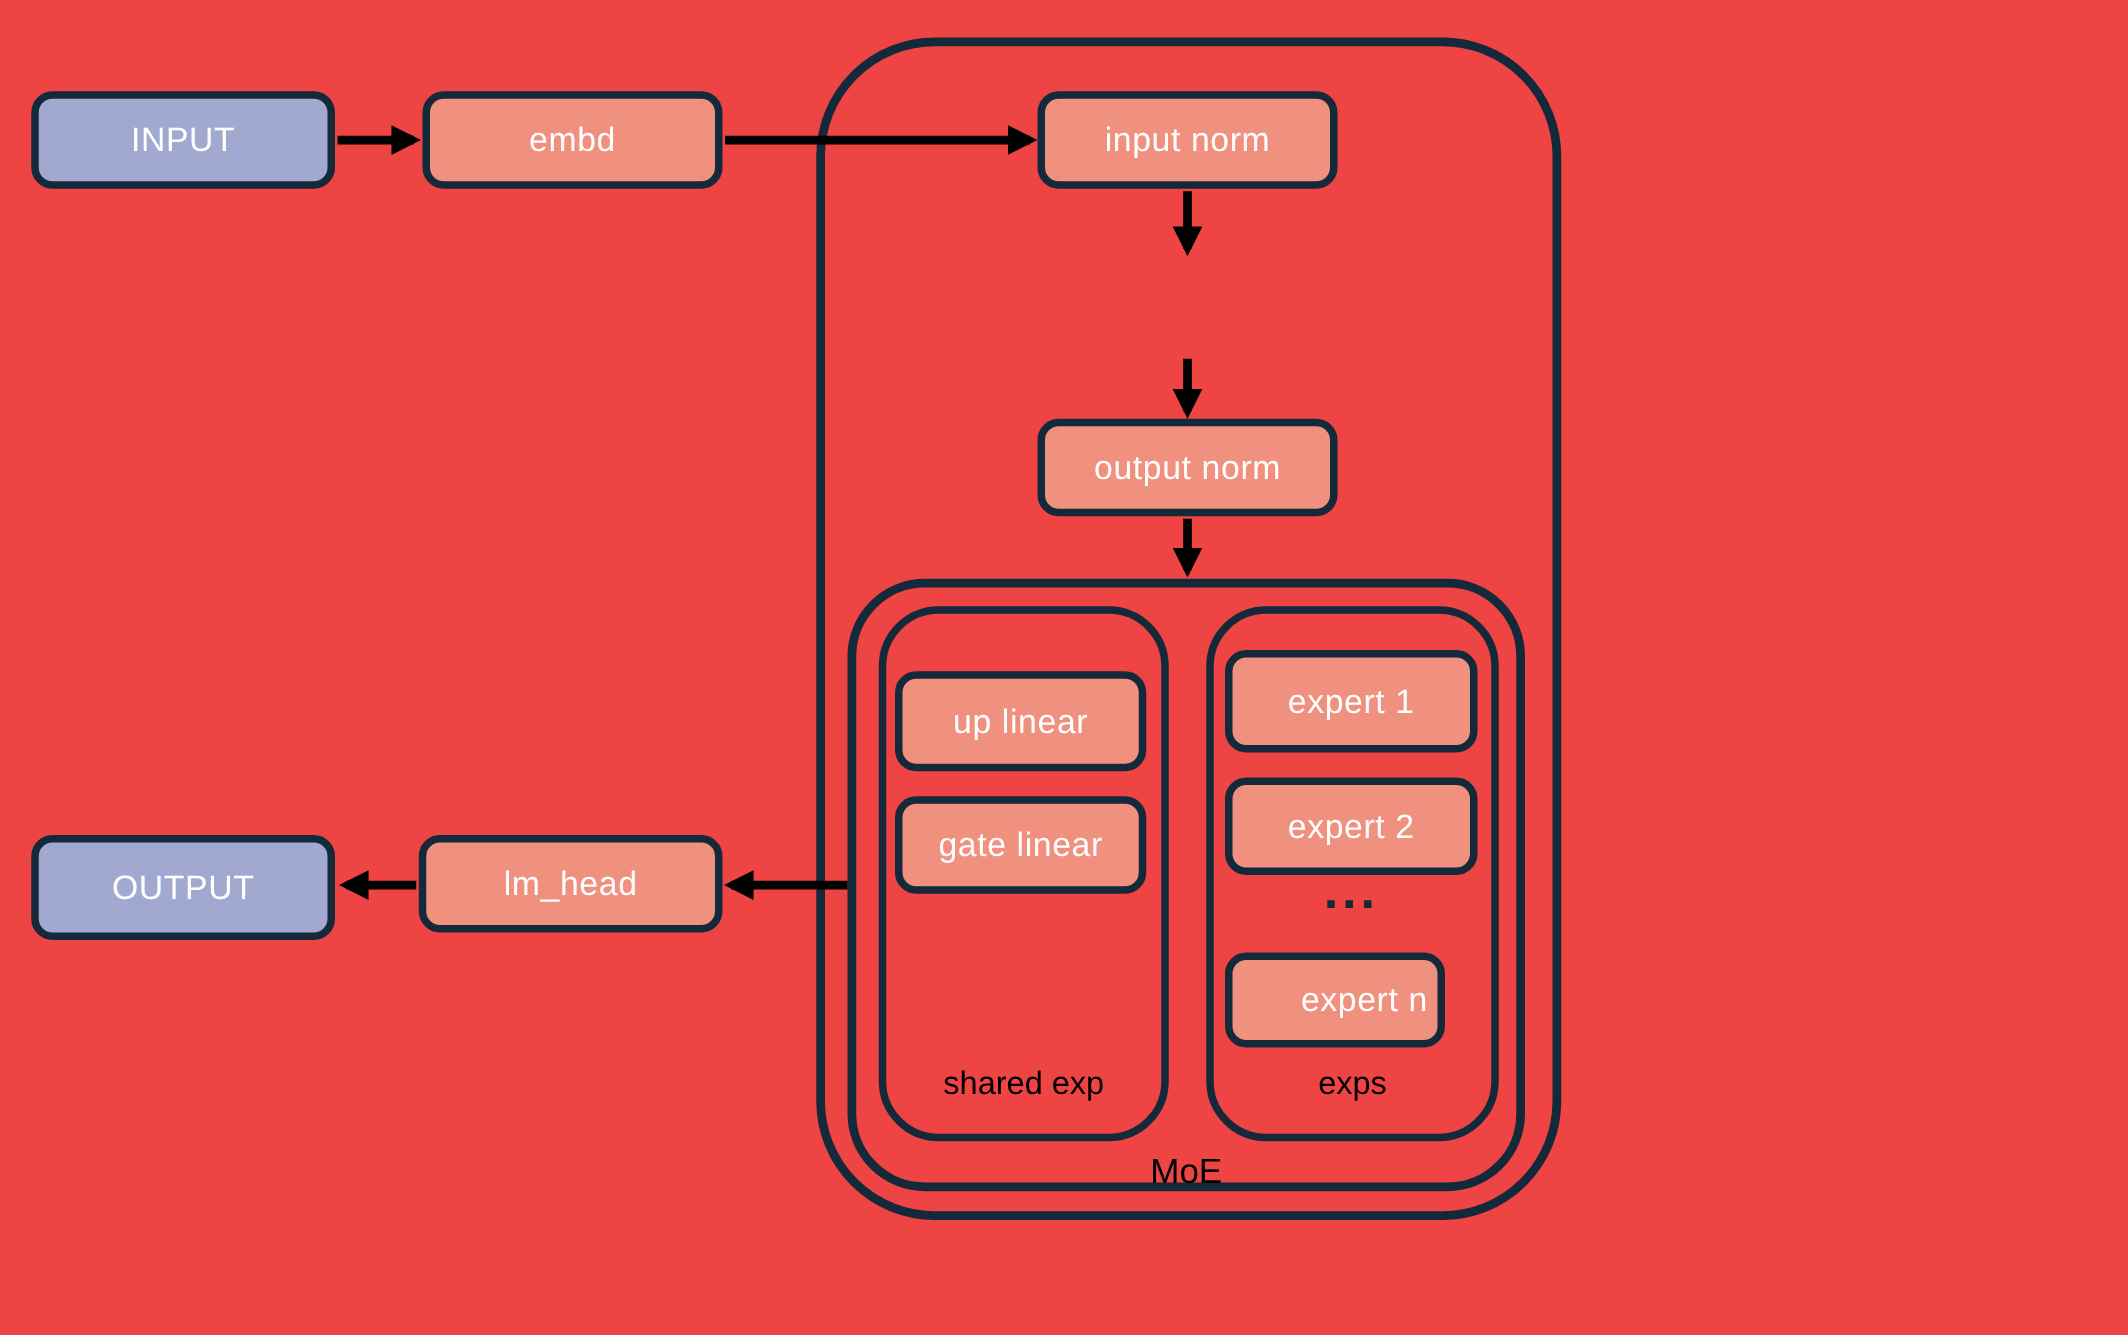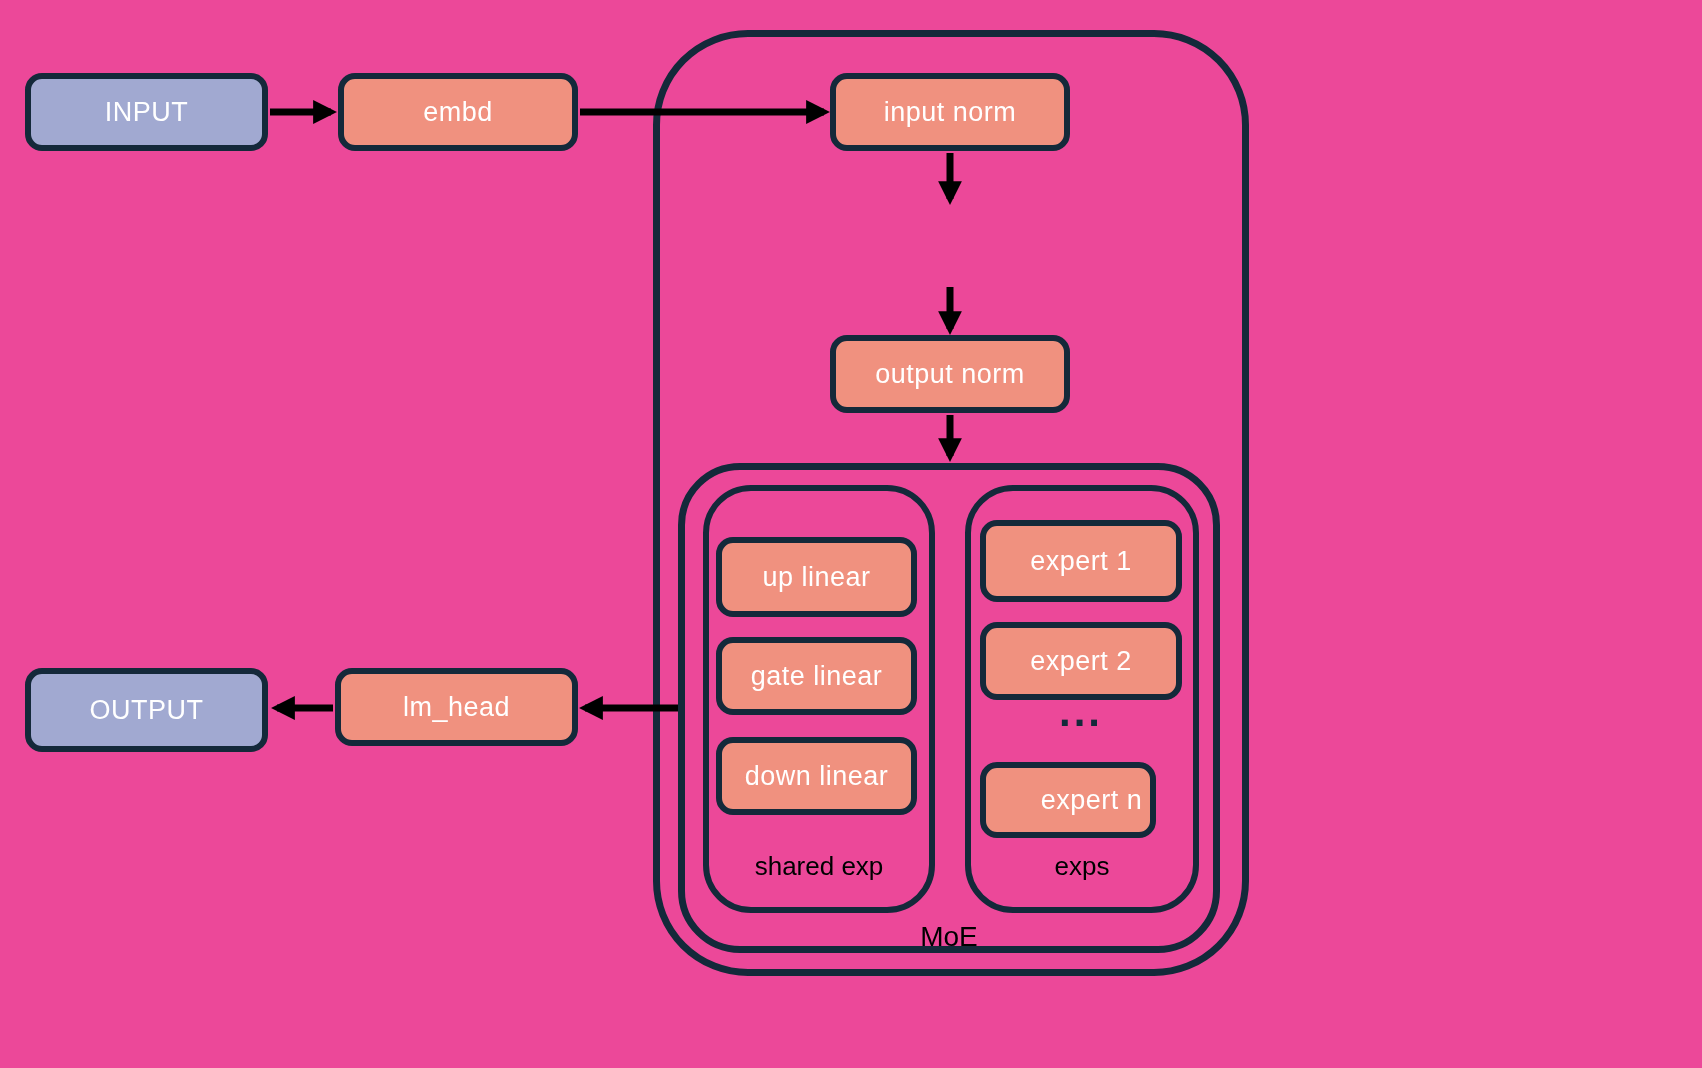--- a/index.html
+++ b/index.html
@@ -1,20 +1,20 @@
 <!DOCTYPE html>
 <html><head>
 <meta charset="utf-8">
 <style>
   html,body{margin:0;padding:0;background:#ffffff;}
   .canvas{
     position:relative;
     width:1702px;
     height:1068px;
-    background:#ec4899;
+    background:#ef4444;
     font-family:"Liberation Sans", sans-serif;
     overflow:hidden;
   }
   
   .group{
     position:absolute;
     border:7px solid #14293a;
     background:transparent;
     z-index:1;
     box-sizing:border-box;
@@ -110,21 +110,20 @@
     <line x1="678" y1="708" x2="585" y2="708" stroke="#000000" stroke-width="7" marker-end="url(#ah)"></line>
     <line x1="333" y1="708" x2="277" y2="708" stroke="#000000" stroke-width="7" marker-end="url(#ah)"></line>
   </svg>
 
   <div class="node io n-input">INPUT</div>
   <div class="node module n-embd">embd</div>
   <div class="node module n-input-norm">input norm</div>
   <div class="node module n-output-norm">output norm</div>
   <div class="node module n-up-linear">up linear</div>
   <div class="node module n-gate-linear">gate linear</div>
-  <div class="node module n-down-linear">down linear</div>
   <div class="node module n-expert-1">expert 1</div>
   <div class="node module n-expert-2">expert 2</div>
   <div class="node module n-expert-n">expert n</div>
   <div class="node module n-lm-head">lm_head</div>
   <div class="node io n-output">OUTPUT</div>
 
   <div class="label ellipsis-label">...</div>
   <div class="label shared-exp-label">shared exp</div>
   <div class="label exps-label">exps</div>
   <div class="label moe-label">MoE</div>

